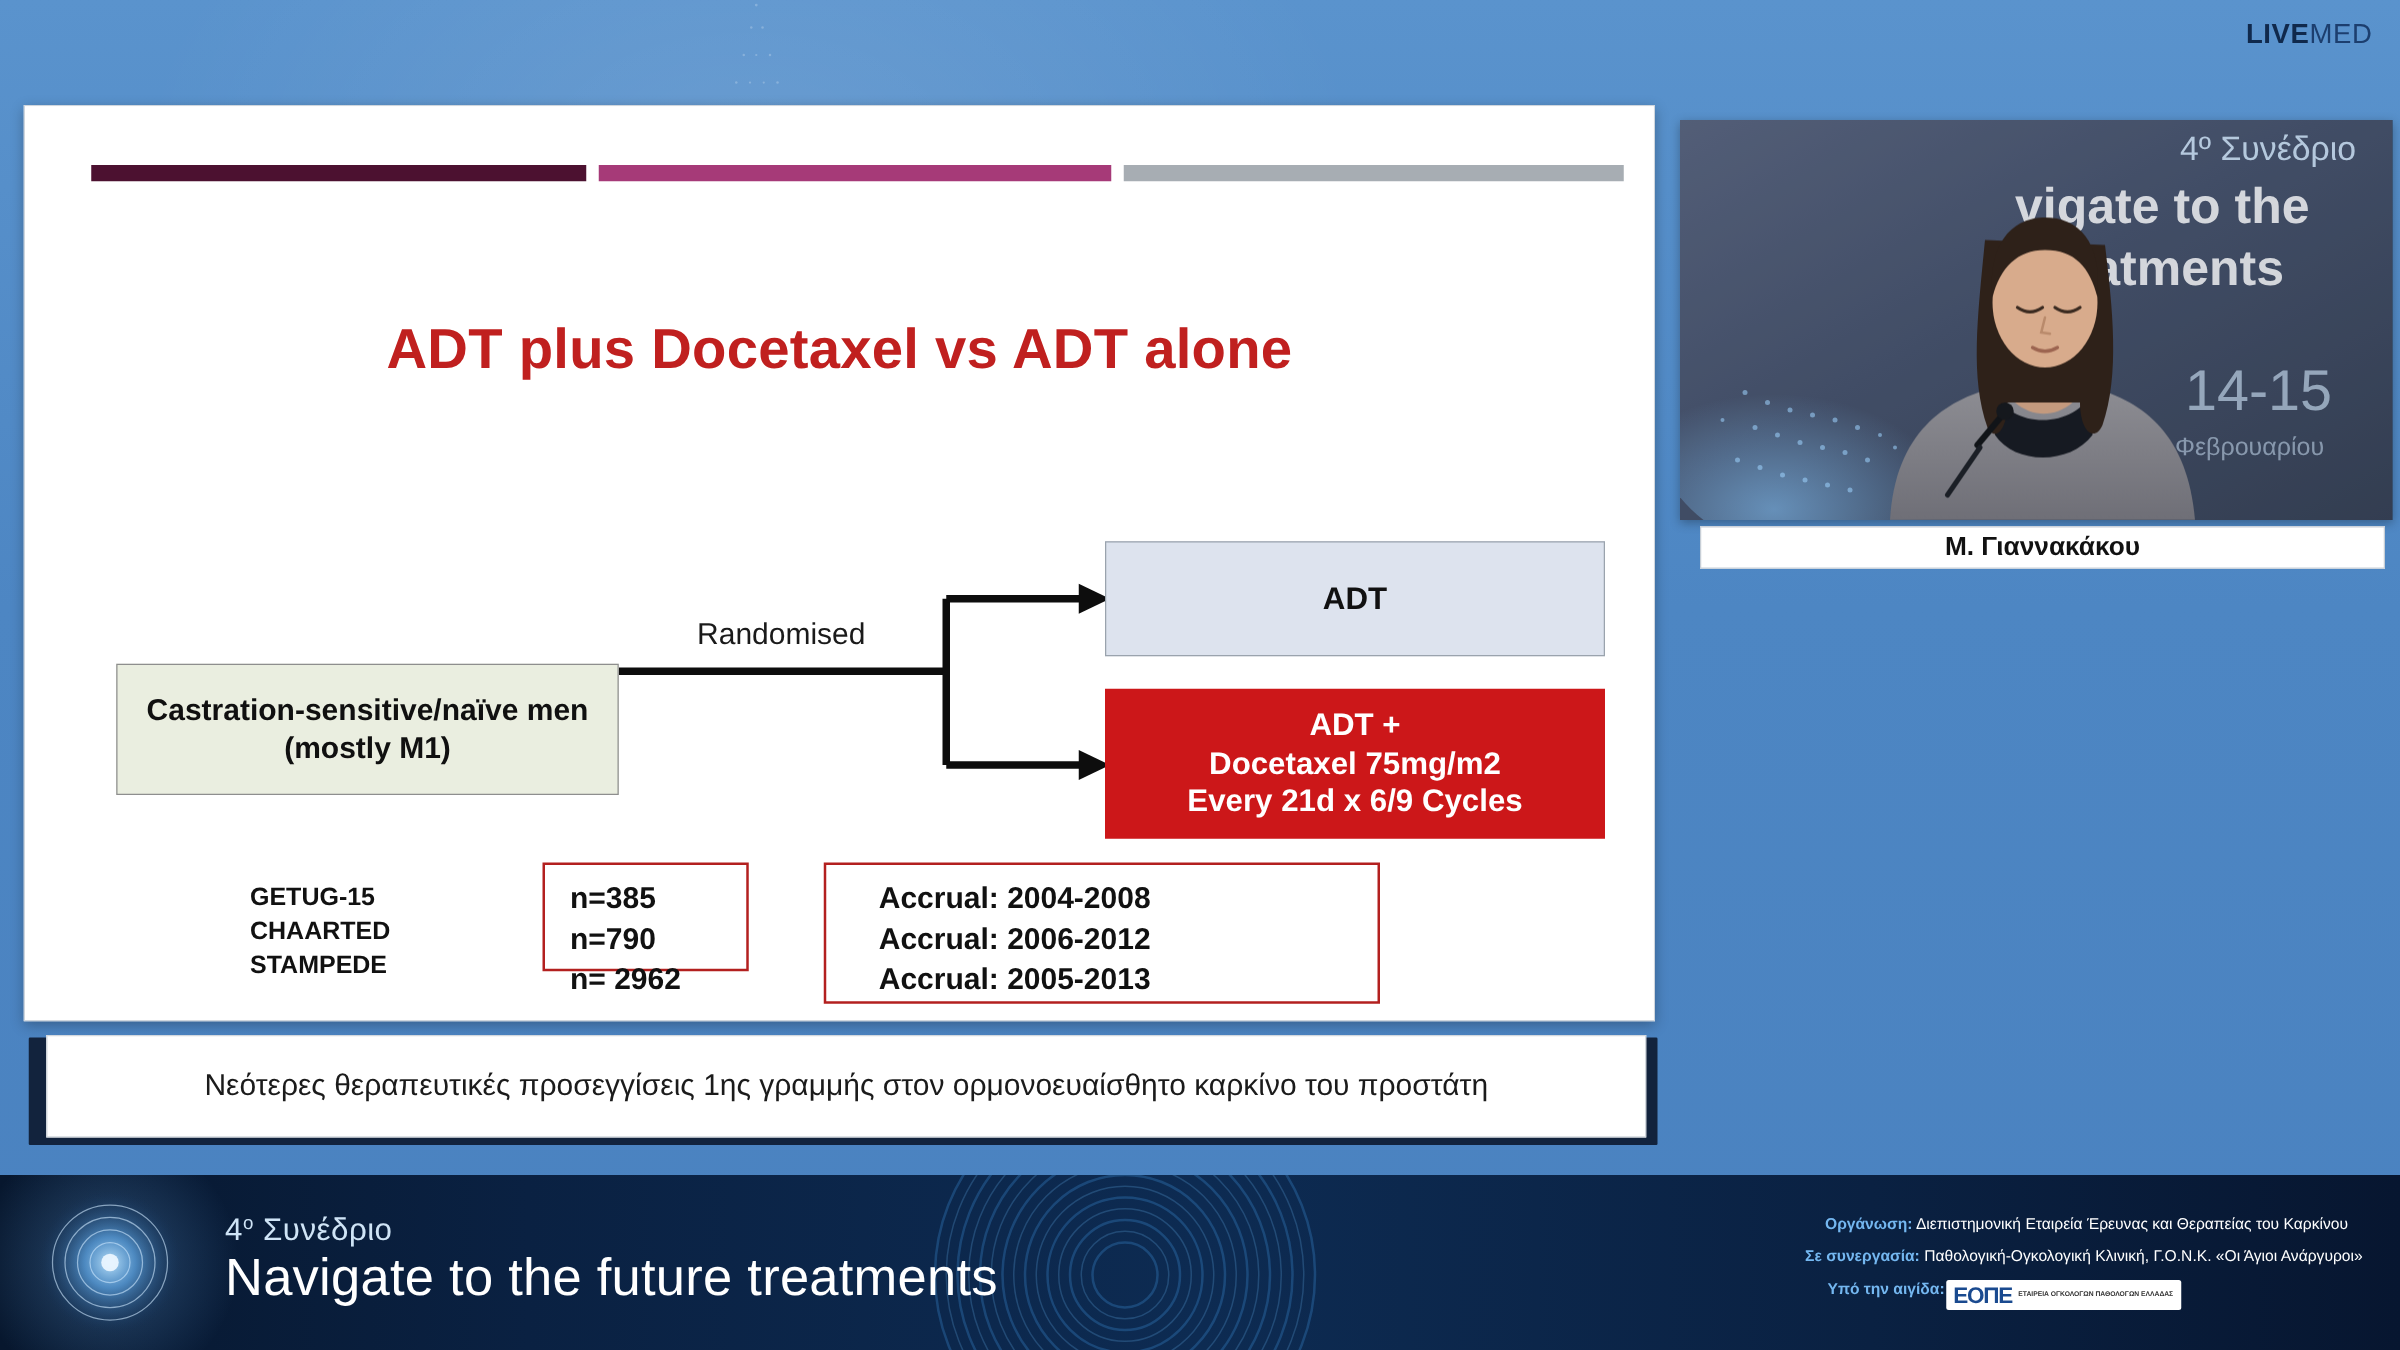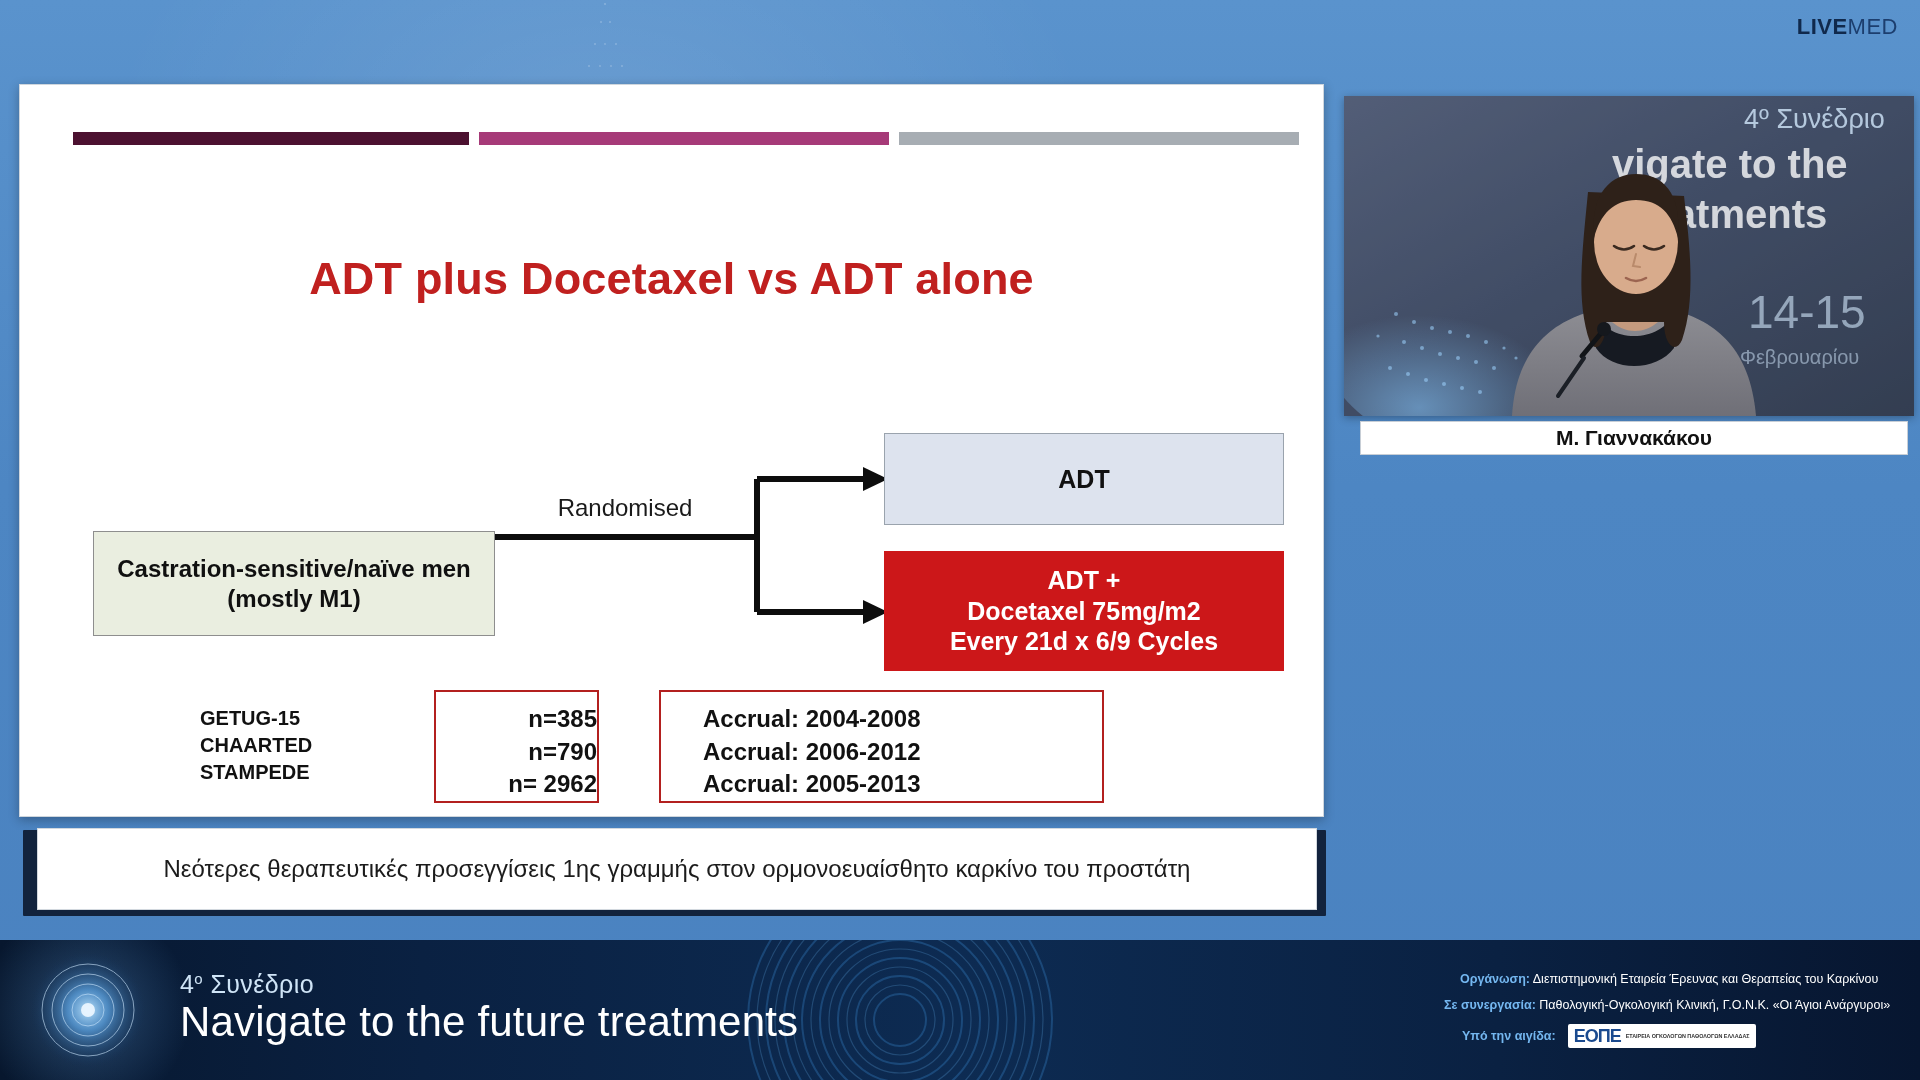--- a/index.html
+++ b/index.html
@@ -91,24 +91,24 @@
 
   
   #connectors { position: absolute; left: 0; top: 0; width: 1305px; height: 733px; }
 
   
   .trial-names {
     position: absolute; left: 180px; top: 620px; width: 230px;
     font-size: 20px; font-weight: 700; color: #111; line-height: 1.36;
   }
   #box-n {
-    position: absolute; left: 414px; top: 605px; width: 165px; height: 113px;
+    position: absolute; left: 414px; top: 605px; width: 165px; height: 87px;
     border: 2.5px solid #b3201f; background: #fff;
     padding: 11px 0 0 20px;
-    font-size: 24px; font-weight: 700; color: #111; line-height: 1.36; text-align: right;
+    font-size: 24px; font-weight: 700; color: #111; line-height: 1.36;
   }
   #box-accrual {
     position: absolute; left: 639px; top: 605px; width: 445px; height: 113px;
     border: 2.5px solid #b3201f; background: #fff;
     padding: 11px 0 0 42px;
     font-size: 24px; font-weight: 700; color: #111; line-height: 1.36;
   }
 
   
   #video-panel {
@@ -158,21 +158,21 @@
     font-size: 42px; color: #ffffff; font-weight: 400; letter-spacing: .2px;
   }
 
   .foot-credit-row {
     position: absolute; font-size: 12.5px; color: #ffffff; white-space: nowrap;
   }
   .foot-credit-row .k { color: #74b7f0; font-weight: 700; }
   .foot-credit-row .v { color: #ffffff; font-weight: 400; }
   #credit-1 { left: 1460px; top: 32px; }
   #credit-2 { left: 1444px; top: 58px; }
-  #credit-3 { left: 1462px; top: 84px; display:flex; align-items:center; gap:12px;}
+  #credit-3 { left: 1462px; top: 84px; display:flex; gap:1px;}
 
   #eope-logo {
     display:inline-flex; align-items:center; gap:5px;
     background:#fff; padding: 3px 6px; border-radius: 2px;
   }
   #eope-mark { font-size: 18px; font-weight: 700; color:#1a4a8f; letter-spacing:-1px; line-height:1; }
   #eope-sub { font-size: 5.4px; color:#333; line-height:1.18; font-weight:700; }
 </style>
 </head>
 <body>

